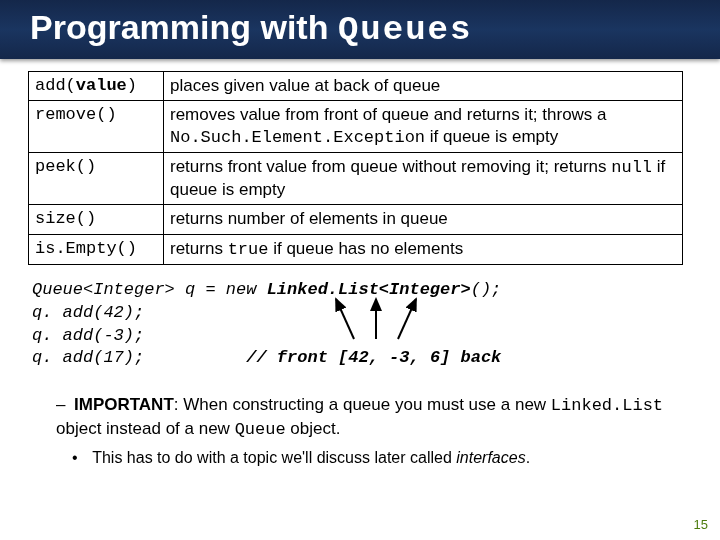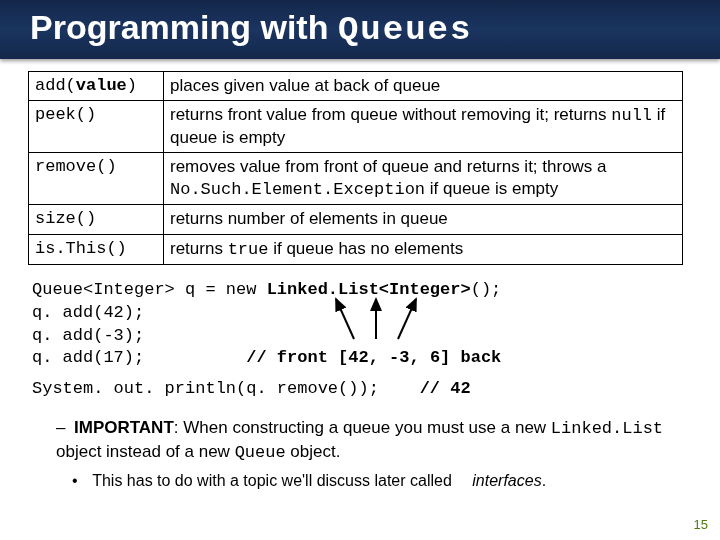--- a/index.html
+++ b/index.html
@@ -41,20 +41,21 @@
     width: 135px;
   }
   .kw { font-weight: bold; }
   .mono { font-family: 'Courier New', monospace; }
   .code-block {
     font-family: 'Courier New', monospace;
     font-size: 17px;
     margin: 14px 4px 16px 4px;
     line-height: 1.35;
     position: relative;
+    font-style: italic;
   }
   .code-block .bold { font-weight: bold; }
   .arrows {
     position: absolute;
     left: 300px;
     top: 16px;
     width: 120px;
     height: 50px;
   }
   .arrows svg { overflow: visible; }
@@ -63,21 +64,21 @@
     margin: 14px 10px 0 28px;
     line-height: 1.35;
   }
   .note .dash { display: inline-block; width: 18px; text-align: left; }
   .note-sub {
     font-size: 16px;
     margin: 6px 10px 0 44px;
     line-height: 1.3;
   }
   .bullet-dot { display: inline-block; width: 16px; }
-  .italic { font-style: italic; margin-left: 16px; }
+  .italic { font-style: italic; }
   .page-num {
     position: absolute;
     right: 12px;
     bottom: 8px;
     color: #4d7c0f;
     font-size: 13px;
   }
 </style>
 </head>
 <body>
@@ -90,37 +91,37 @@
 
   <table class="api">
     <tbody>
         <tr>
       <td class="method">
         <span>add(</span><span class="kw">value</span><span>)</span>
       </td>
       <td>places given value at back of queue</td>
     </tr>
     <tr>
+      <td class="method">remove()</td>
+      <td>
+        <span>removes value from front of queue and returns it; throws a </span><span class="mono">No.Such.Element.Exception</span><span> if queue is empty</span>
+      </td>
+    </tr>
+    <tr>
       <td class="method">peek()</td>
       <td>
         <span>returns front value from queue without removing it; returns </span><span class="mono">null</span><span> if queue is empty</span>
-      </td>
-    </tr>
-    <tr>
-      <td class="method">remove()</td>
-      <td>
-        <span>removes value from front of queue and returns it; throws a </span><span class="mono">No.Such.Element.Exception</span><span> if queue is empty</span>
       </td>
     </tr>
     <tr>
       <td class="method">size()</td>
       <td>returns number of elements in queue</td>
     </tr>
     <tr>
-      <td class="method">is.This()</td>
+      <td class="method">is.Empty()</td>
       <td>
         <span>returns </span><span class="mono">true</span><span> if queue has no elements</span>
       </td>
     </tr>
   </tbody>
     </table>
 
   <div class="code-block">
     <div class="arrows">
       <svg width="120" height="50">
@@ -136,23 +137,20 @@
     </div>
     <div>
       <span>Queue&lt;Integer&gt; q = new </span><span class="bold">Linked.List&lt;Integer&gt;</span><span>();</span>
     </div>
     <div>q. add(42);</div>
     <div>q. add(-3);</div>
     <div>
       <span>q. add(17);</span><span style="white-space:pre">          </span><span class="bold">// front [42, -3, 6] back</span>
     </div>
     <div style="height:8px"></div>
-    <div>
-      <span>System. out. println(q. remove());</span><span style="white-space:pre">    </span><span class="bold">// 42</span>
-    </div>
   </div>
 
   <div class="note">
     <span class="dash">–</span><b><span>IMPORTANT</span></b><span>: When constructing a queue you must use a new </span><span class="mono">Linked.List</span><span> object instead of a new </span><span class="mono">Queue</span><span> object.</span>
   </div>
   <div class="note-sub">
     <span class="bullet-dot">•</span><span> This has to do with a topic we'll discuss later called </span><span class="italic">interfaces</span><span>.</span>
   </div>
 
 </div>

